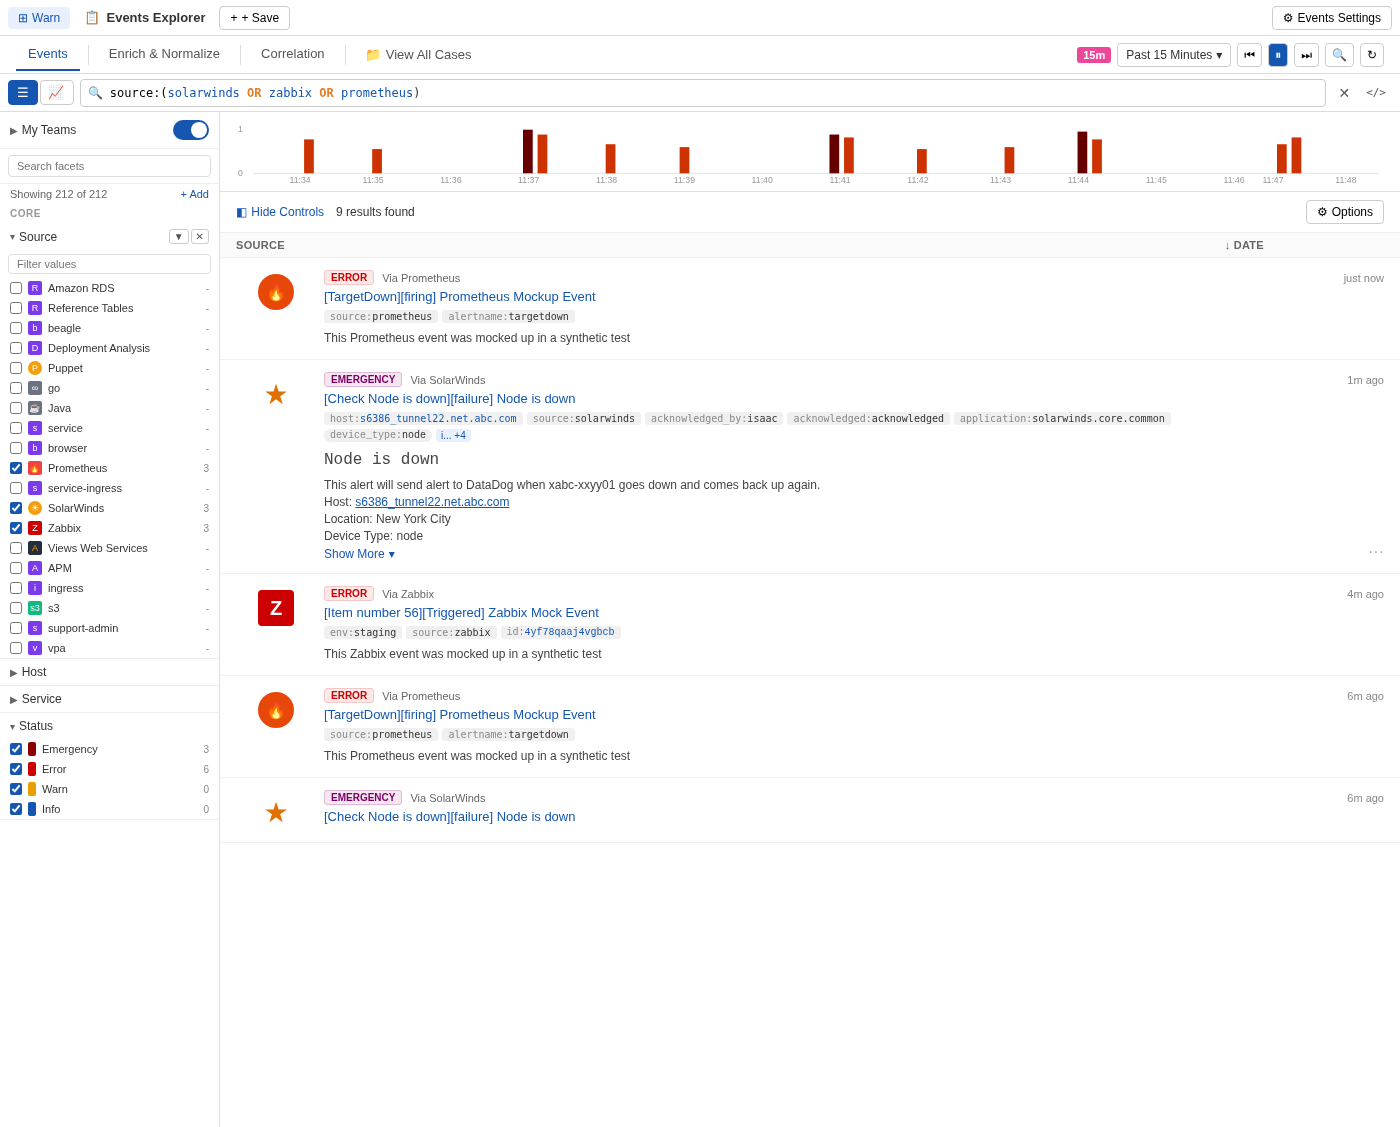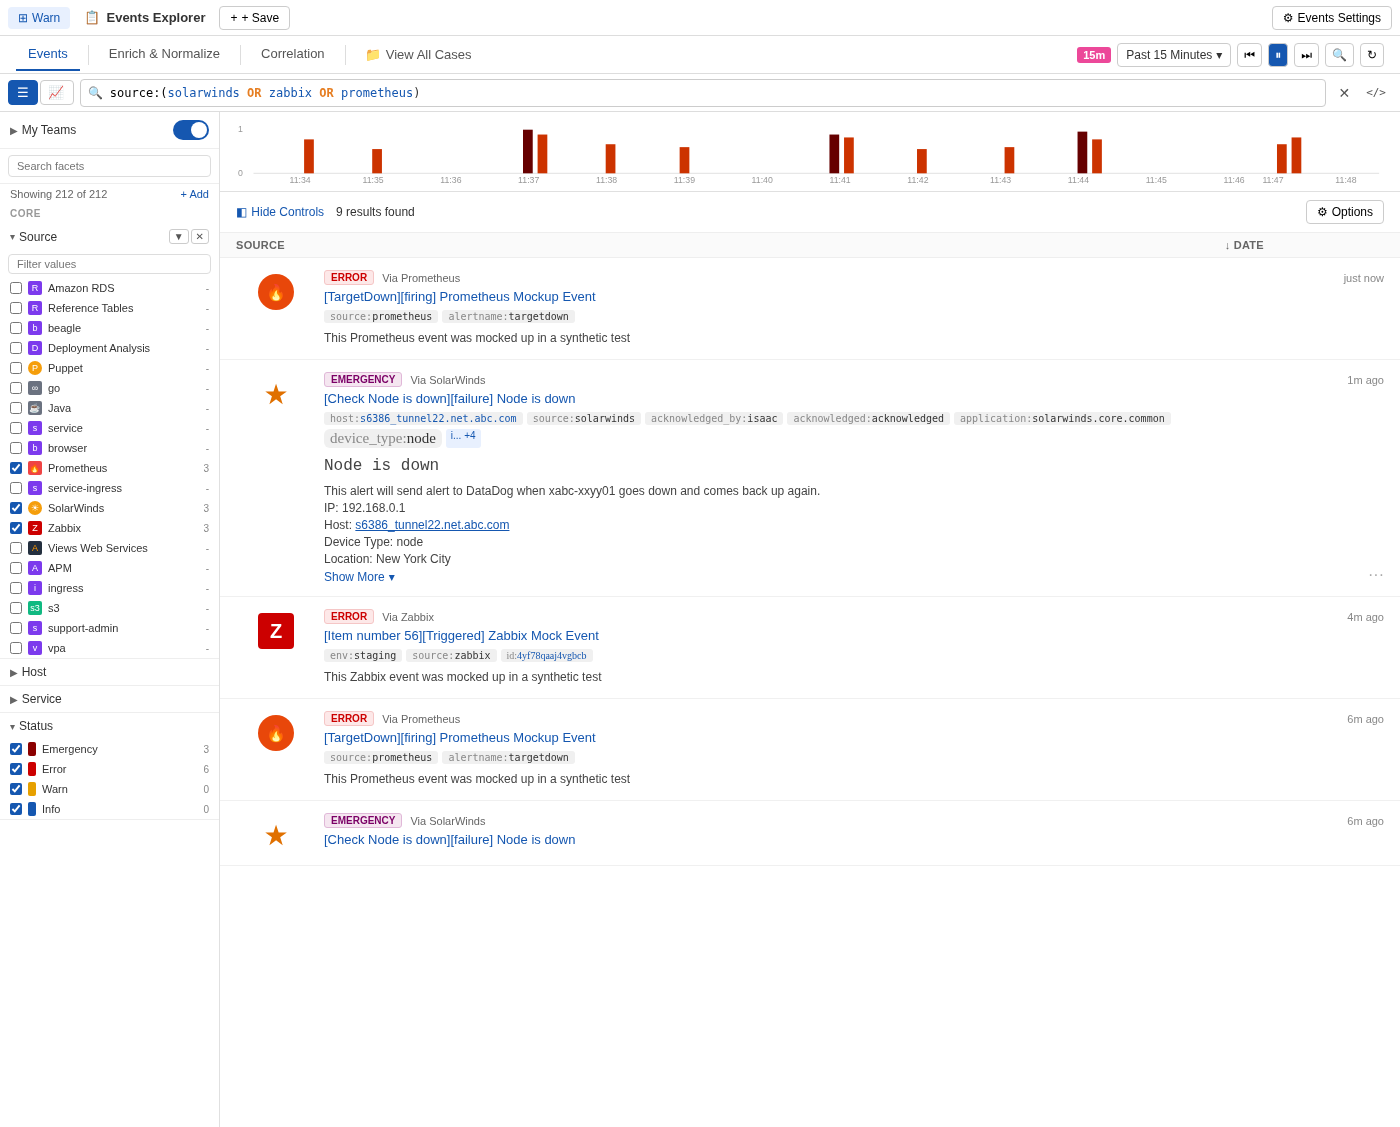--- a/index.html
+++ b/index.html
@@ -470,30 +470,29 @@
                 <span class="event-badge badge-emergency">EMERGENCY</span>
                 <span style="font-size: 11px; color: rgb(102, 102, 102);">Via SolarWinds</span>
               </div>
               <div style="font-size: 13px; font-weight: 500; color: rgb(21, 87, 176); margin-bottom: 6px;">[Check Node is down][failure] Node is down</div>
               <div style="display: flex; flex-wrap: wrap; gap: 4px; margin-bottom: 6px;">
                 <span style="padding: 1px 6px; background: rgb(240, 240, 240); border-radius: 3px; font-size: 10px; color: rgb(85, 85, 85); font-family: monospace;"><span style="color:#888;">host:</span><span style="color:#1557b0;">s6386_tunnel22.net.abc.com</span></span>
                 <span style="padding: 1px 6px; background: rgb(240, 240, 240); border-radius: 3px; font-size: 10px; color: rgb(85, 85, 85); font-family: monospace;"><span style="color:#888;">source:</span><span style="color:#333;">solarwinds</span></span>
                 <span style="padding: 1px 6px; background: rgb(240, 240, 240); border-radius: 3px; font-size: 10px; color: rgb(85, 85, 85); font-family: monospace;"><span style="color:#888;">acknowledged_by:</span><span style="color:#333;">isaac</span></span>
                 <span style="padding: 1px 6px; background: rgb(240, 240, 240); border-radius: 3px; font-size: 10px; color: rgb(85, 85, 85); font-family: monospace;"><span style="color:#888;">acknowledged:</span><span style="color:#333;">acknowledged</span></span>
                 <span style="padding: 1px 6px; background: rgb(240, 240, 240); border-radius: 3px; font-size: 10px; color: rgb(85, 85, 85); font-family: monospace;"><span style="color:#888;">application:</span><span style="color:#333;">solarwinds.core.common</span></span>
-                <span style="padding: 1px 6px; background: rgb(240, 240, 240); border-radius: 6px; font-size: 15px; color: rgb(85, 85, 85); font-family: Liberation Serif, serif;"><span style="color:#888;">device_type:</span><span style="color:#333;">node</span></span>
+                <span style="padding: 1px 6px; background: rgb(240, 240, 240); border-radius: 6px; font-size: 10px; color: rgb(85, 85, 85); font-family: Liberation Mono, monospace;"><span style="color:#888;">device_type:</span><span style="color:#333;">node</span></span>
                 <span style="padding: 1px 5px; background: rgb(232, 240, 254); color: rgb(21, 87, 176); border-radius: 3px; font-size: 10px;">i... +4</span>
               </div>
               <div style="font-size: 16px; color: rgb(68, 68, 68); line-height: 1.5; font-family: Liberation Mono, monospace;">Node is down</div>
               <div style="margin-top: 6px;">
                 <div style="font-size: 12px; color: rgb(68, 68, 68); margin: 3px 0px;">This alert will send alert to DataDog when xabc-xxyy01 goes down and comes back up again.</div>
-                <div style="font-size: 12px; color: rgb(68, 68, 68); margin: 3px 0px;">IP: 192.168.0.1</div>
                 <div style="font-size: 12px; color: rgb(68, 68, 68); margin: 3px 0px;">Host: <a href="#" style="color:#1557b0;">s6386_tunnel22.net.abc.com</a></div>
+                <div style="font-size: 12px; color: rgb(68, 68, 68); margin: 3px 0px;">Location: New York City</div>
                 <div style="font-size: 12px; color: rgb(68, 68, 68); margin: 3px 0px;">Device Type: node</div>
-                <div style="font-size: 12px; color: rgb(68, 68, 68); margin: 3px 0px;">Location: New York City</div>
                 <div style="color: rgb(21, 87, 176); cursor: pointer; font-size: 12px; display: flex; align-items: center; gap: 4px; margin-top: 4px;">Show More <span>▾</span></div>
               </div>
             </div>
             <div style="font-size: 11px; color: rgb(136, 136, 136); text-align: right; white-space: nowrap; padding-top: 2px; display: flex; flex-direction: column; align-items: flex-end; justify-content: flex-start;">
               <span>1m ago</span>
               <span style="color: rgb(170, 170, 170); font-size: 16px; margin-top: auto; cursor: pointer;">···</span>
             </div>
           </div>
           <div class="event-row">
             <div style="display: flex; align-items: flex-start; justify-content: center; padding-top: 4px;">
@@ -501,21 +500,21 @@
             </div>
             <div>
               <div style="display: flex; align-items: center; gap: 8px; margin-bottom: 4px;">
                 <span class="event-badge badge-error">ERROR</span>
                 <span style="font-size: 11px; color: rgb(102, 102, 102);">Via Zabbix</span>
               </div>
               <div style="font-size: 13px; font-weight: 500; color: rgb(21, 87, 176); margin-bottom: 6px;">[Item number 56][Triggered] Zabbix Mock Event</div>
               <div style="display: flex; flex-wrap: wrap; gap: 4px; margin-bottom: 6px;">
                 <span style="padding: 1px 6px; background: rgb(240, 240, 240); border-radius: 3px; font-size: 10px; color: rgb(85, 85, 85); font-family: monospace;"><span style="color:#888;">env:</span><span style="color:#333;">staging</span></span>
                 <span style="padding: 1px 6px; background: rgb(240, 240, 240); border-radius: 3px; font-size: 10px; color: rgb(85, 85, 85); font-family: monospace;"><span style="color:#888;">source:</span><span style="color:#333;">zabbix</span></span>
-                <span style="padding: 1px 6px; background: rgb(240, 240, 240); border-radius: 3px; font-size: 10px; color: rgb(85, 85, 85); font-family: Liberation Serif, serif;"><span style="color:#888;">id:</span><span style="color:#1557b0;">4yf78qaaj4vgbcb</span></span>
+                <span style="padding: 1px 6px; background: rgb(240, 240, 240); border-radius: 3px; font-size: 10px; color: rgb(85, 85, 85); font-family: Liberation Mono, monospace;"><span style="color:#888;">id:</span><span style="color:#1557b0;">4yf78qaaj4vgbcb</span></span>
               </div>
               <div style="font-size: 12px; color: rgb(68, 68, 68); line-height: 1.5;">This Zabbix event was mocked up in a synthetic test</div>
             </div>
             <div style="font-size: 11px; color: rgb(136, 136, 136); text-align: right; white-space: nowrap; padding-top: 2px; display: flex; flex-direction: column; align-items: flex-end; justify-content: flex-start;">
               <span>4m ago</span>
             </div>
           </div>
           <div class="event-row">
             <div style="display: flex; align-items: flex-start; justify-content: center; padding-top: 4px;">
               <div style="width: 36px; height: 36px; border-radius: 50%; display: flex; align-items: center; justify-content: center; font-size: 18px; flex-shrink: 0; background: rgb(232, 71, 10); color: rgb(255, 255, 255);">

